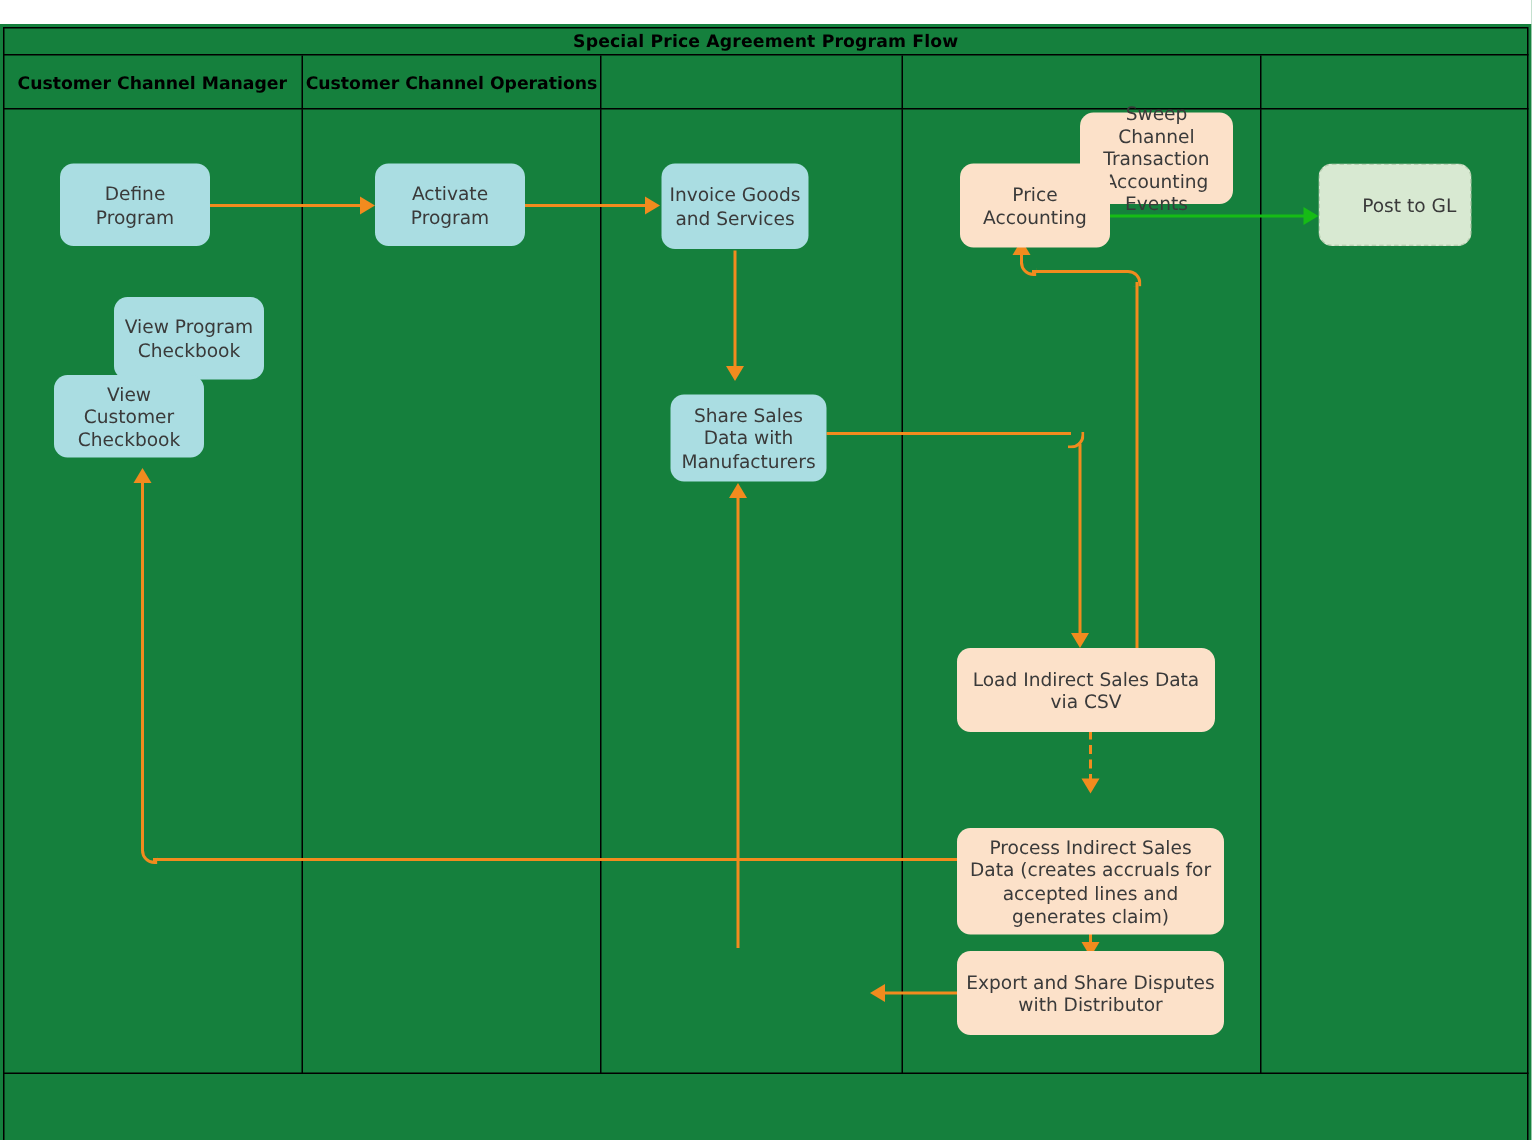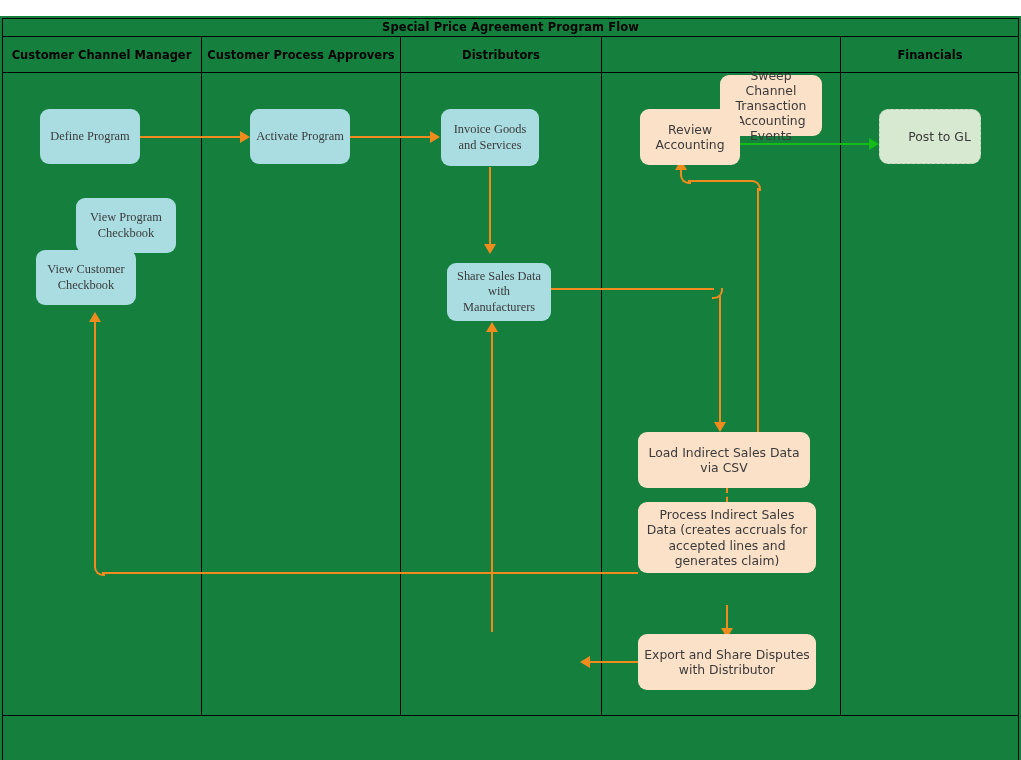--- a/index.html
+++ b/index.html
@@ -30,21 +30,21 @@
                   box-sizing:border-box;border-bottom:1px solid #000;}
   .lane-col{position:absolute;top:0;height:643px;box-sizing:border-box;}
   .lane-div{position:absolute;top:0;width:1px;height:643px;background:#000;}
   .head-div{position:absolute;top:0;width:1px;height:36px;background:#000;}
 
   
   .node{position:absolute;border-radius:9px;display:flex;align-items:center;
         justify-content:center;text-align:center;line-height:1.22;
         font-size:12.4px;color:#3a3a3a;box-sizing:border-box;z-index:6;
         padding:2px 5px;}
-  .node.process{background:#aadde2;font-family:Liberation Serif, serif;}
+  .node.process{background:#aadde2;}
   .node.sched{background:#fce1c9;}
   .node.fin{background:#d8e9d2;border:1px dashed #b9cfb2;padding-left:24px;}
 
   
   .seg{position:absolute;background:#f28b1e;z-index:4;}
   .seg.h{height:2px;}
   .seg.v{width:2px;}
   .seg.green{background:#16bb16;}
   .seg.dash-v{width:0;height:0;border-left:2px dashed #f28b1e;background:none;}
 
@@ -78,31 +78,25 @@
   <div class="title-band">
     <span class="t">Special Price Agreement Program Flow</span>
   </div>
 
   <div class="lane-head-band">
     <div class="lane-head" style="left:0px;width:199px;">
       <span class="lbl">Customer Channel Manager</span>
     </div>
     <div class="head-div" style="left:199px;"></div>
     <div class="lane-head" style="left:200px;width:198px;">
-      <span class="lbl">Customer Process Approvers</span>
+      <span class="lbl">Customer Channel Operations</span>
     </div>
     <div class="head-div" style="left:398px;"></div>
-    <div class="lane-head" style="left:399px;width:200px;">
-      <span class="lbl">Distributors</span>
-    </div>
     <div class="head-div" style="left:599px;"></div>
     <div class="head-div" style="left:838px;"></div>
-    <div class="lane-head" style="left:839px;width:178px;">
-      <span class="lbl">Financials</span>
-    </div>
   </div>
 
   <div class="lane-body-band">
     <div class="lane-col" style="left:0px;width:199px;"></div>
     <div class="lane-div" style="left:199px;"></div>
     <div class="lane-col" style="left:200px;width:198px;"></div>
     <div class="lane-div" style="left:398px;"></div>
     <div class="lane-col" style="left:399px;width:200px;"></div>
     <div class="lane-div" style="left:599px;"></div>
     <div class="lane-col" style="left:600px;width:238px;"></div>
@@ -159,25 +153,25 @@
 
   <div class="node process" style="left:250px;top:93px;width:100px;height:55px;">Activate Program</div>
 
   <div class="node process" style="left:441px;top:93px;width:98px;height:57px;">Invoice Goods and Services</div>
 
   <div class="node process" style="left:447px;top:247px;width:104px;height:58px;">Share Sales Data with Manufacturers</div>
 
 
   <div class="node sched" style="left:720px;top:59px;width:102px;height:61px;">Sweep Channel Transaction Accounting Events</div>
 
-  <div class="node sched" style="left:640px;top:93px;width:100px;height:56px;">Review Accounting</div>
+  <div class="node sched" style="left:640px;top:93px;width:100px;height:56px;">Price Accounting</div>
 
   <div class="node sched" style="left:638px;top:416px;width:172px;height:56px;">Load Indirect Sales Data via CSV</div>
 
-  <div class="node sched" style="left:638px;top:486px;width:178px;height:71px;">Process Indirect Sales Data (creates accruals for accepted lines and generates claim)</div>
+  <div class="node sched" style="left:638px;top:536px;width:178px;height:71px;">Process Indirect Sales Data (creates accruals for accepted lines and generates claim)</div>
 
   <div class="node sched" style="left:638px;top:618px;width:178px;height:56px;">Export and Share Disputes with Distributor</div>
 
   <div class="node fin" style="left:879px;top:93px;width:102px;height:55px;">Post to GL</div>
 
   <div class="legend-band">
 
     
 
     

